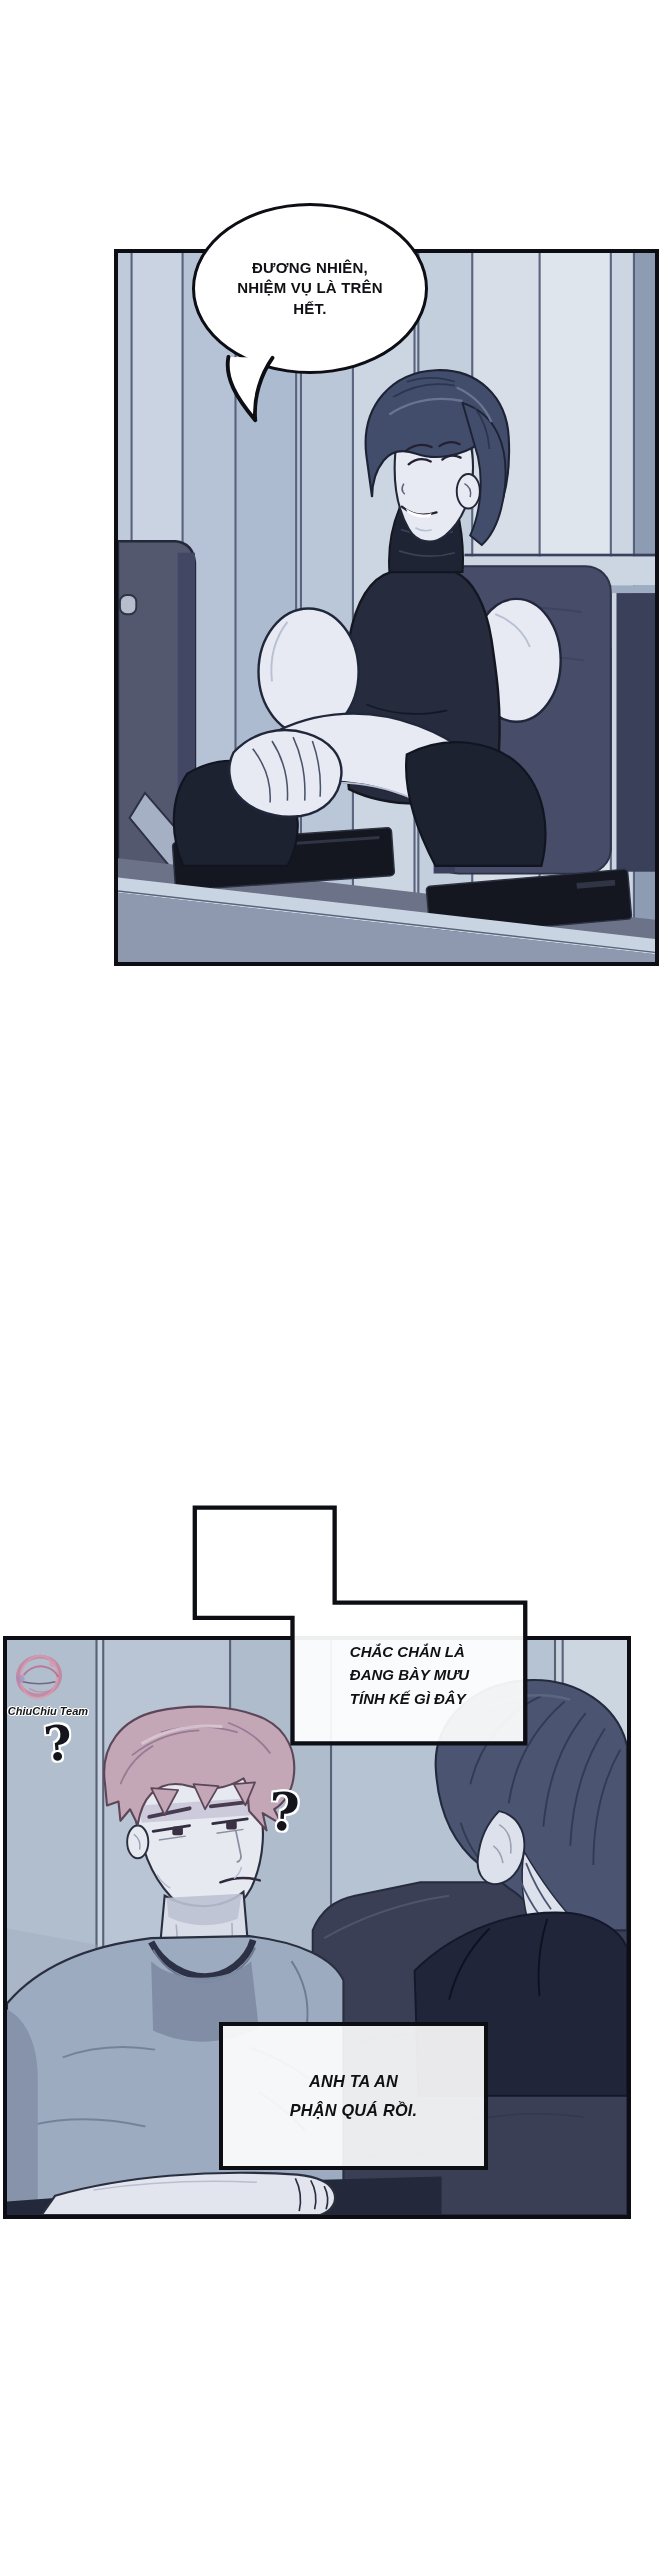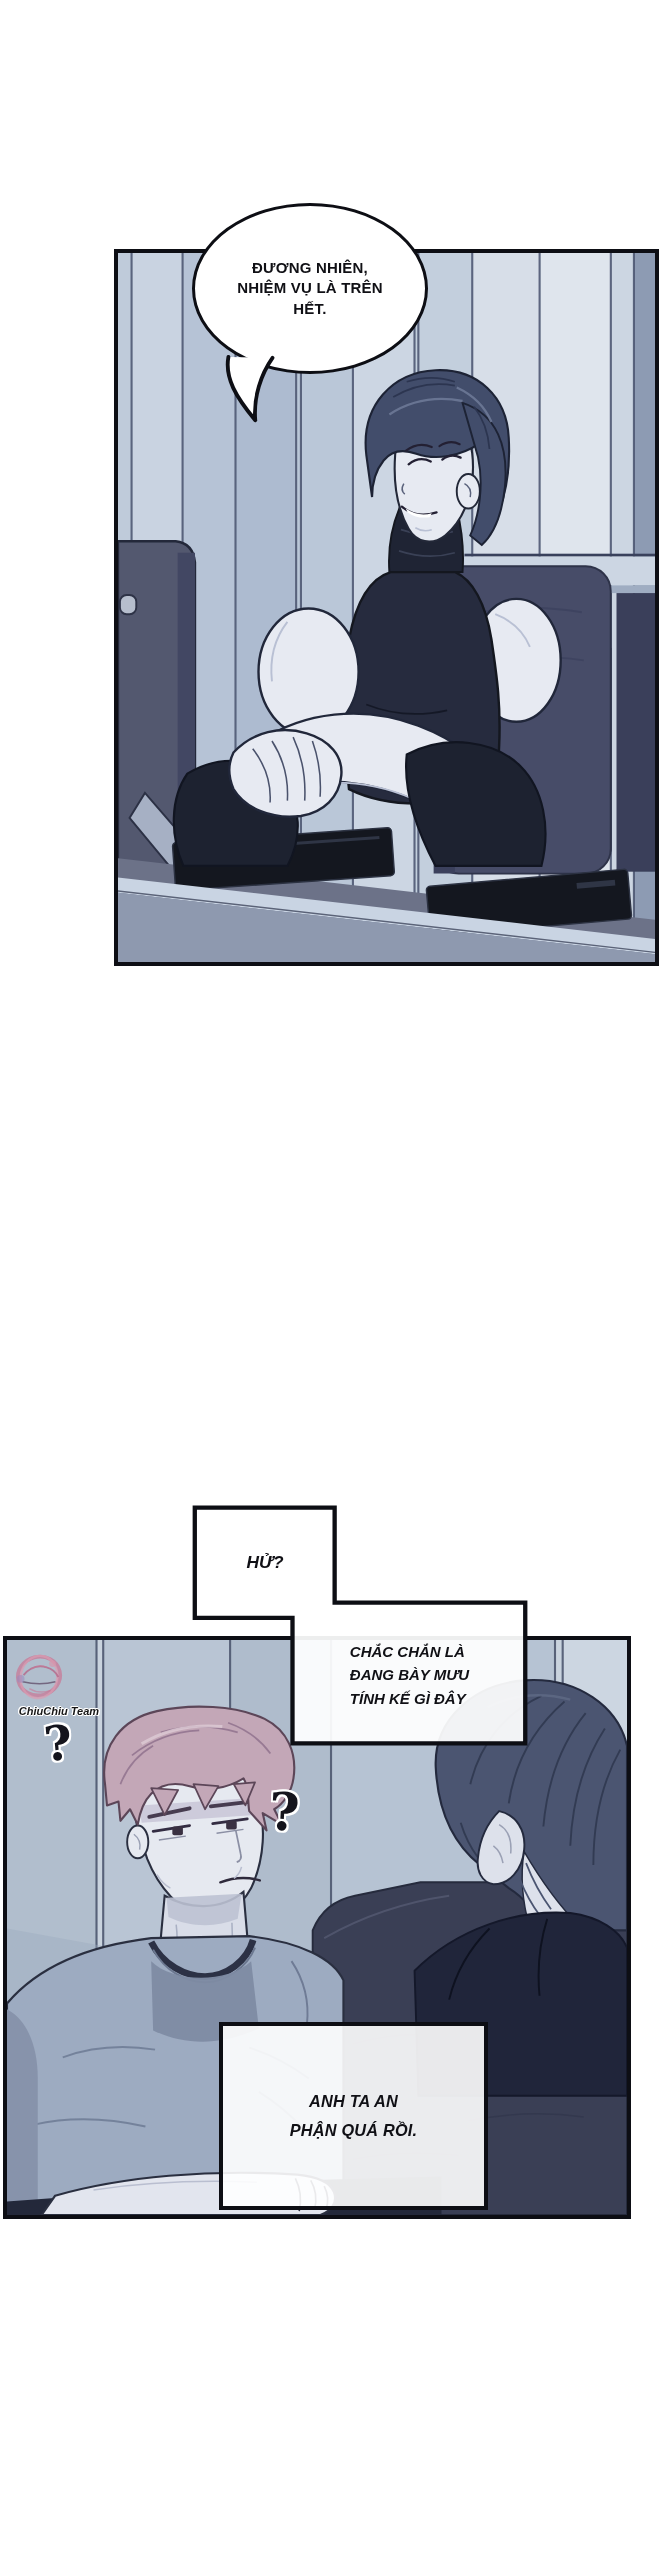--- a/index.html
+++ b/index.html
@@ -32,38 +32,38 @@
     display:flex;align-items:center;justify-content:center;
     font-weight:700;font-style:italic;font-size:17.3px;color:#101015;
   }
   #bubble-scheme-text{
     left:293px;top:1609px;width:233px;height:132px;z-index:9;
     display:flex;align-items:center;justify-content:center;
     font-weight:700;font-style:italic;font-size:15px;line-height:1.55;
     color:#101015;white-space:pre-line;text-align:left;
   }
   #bubble-resigned{
-    left:219px;top:2022px;width:269px;height:188px;z-index:8;box-sizing:border-box;
+    left:219px;top:2022px;width:269px;height:148px;z-index:8;box-sizing:border-box;
     background:rgba(255,255,255,.9);border:4.3px solid var(--ink,#0d0e14);
     display:flex;align-items:center;justify-content:center;
   }
   #bubble-resigned .bubble-text{font-style:italic;font-size:16.3px;line-height:1.75;}
   
   .qmark{
     z-index:7;font-family:"DejaVu Serif",serif;font-weight:700;color:#14141c;
     text-shadow:-1.9px 0 0 #fff,1.9px 0 0 #fff,0 -1.9px 0 #fff,0 1.9px 0 #fff,
                 -1.9px -1.9px 0 #fff,1.9px 1.9px 0 #fff,-1.9px 1.9px 0 #fff,1.9px -1.9px 0 #fff;
     line-height:1;
   }
   #qmark-small{left:44px;top:1719px;font-size:48px;transform:rotate(-5deg);}
   #qmark-large{left:269px;top:1786px;font-size:52px;transform:rotate(3deg);}
   
   #watermark-logo{left:11.5px;top:1650px;width:54px;height:54px;z-index:9;}
   #watermark-text{
-    left:11px;top:1705px;width:96px;z-index:9;text-align:center;
+    left:0;top:1705px;width:96px;z-index:9;text-align:center;
     font-weight:700;font-style:italic;font-size:11px;color:#161616;
     text-shadow:-1.4px 0 0 #fff,1.4px 0 0 #fff,0 -1.4px 0 #fff,0 1.4px 0 #fff,
                 1px 1px 0 #fff,-1px -1px 0 #fff;
   }
 </style>
 </head>
 <body>
 
 <div id="comic-page">
 
@@ -255,21 +255,20 @@
       <path d="M0 584 L300 562 L452 558 L452 598 L0 598 Z" fill="#23283a"></path>
       <path d="M36 598 L50 578 C120 558 212 550 302 556 C322 558 336 564 340 574 C344 584 338 594 326 598 Z" fill="#e2e5ee" stroke="#2a2f40" stroke-width="2.2"></path>
       <path d="M300 560 q8 16 4 34 M316 562 q8 14 4 30 M330 568 q6 12 2 24" stroke="#2a2f40" stroke-width="1.7" fill="none"></path>
       <path d="M90 572 q80 -12 170 -8" stroke="#b9bed0" stroke-width="1.6" fill="none"></path>
     </svg>
   </div>
 
   <svg id="bubble-step-outline" class="overlay" viewBox="0 0 360 261">
     <path d="M7 7 H153 V106 H352 V253 H109 V122 H7 Z" fill="#ffffff" fill-opacity="0.93" stroke="#0d0e14" stroke-width="4.5"></path>
   </svg>
-  <div id="bubble-hu-text" class="overlay">HỬ?</div>
   <div id="bubble-scheme-text" class="overlay">CHẮC CHẮN LÀ
 ĐANG BÀY MƯU
 TÍNH KẾ GÌ ĐÂY</div>
 
   <div id="bubble-resigned" class="overlay">
     <div class="bubble-text">ANH TA AN
 PHẬN QUÁ RỒI.</div>
   </div>
 
   <div id="qmark-small" class="overlay qmark">?</div>

